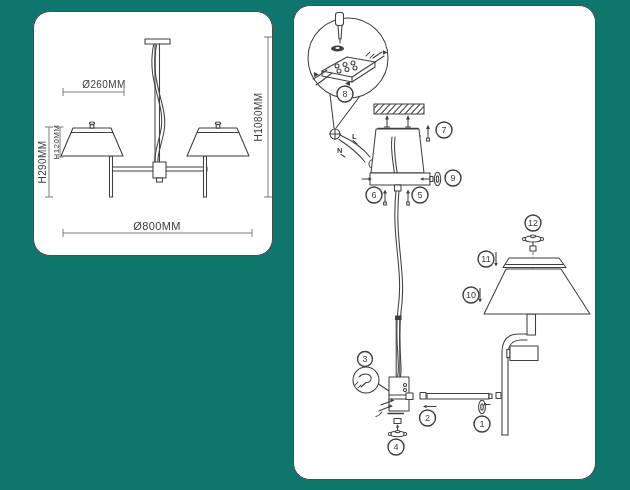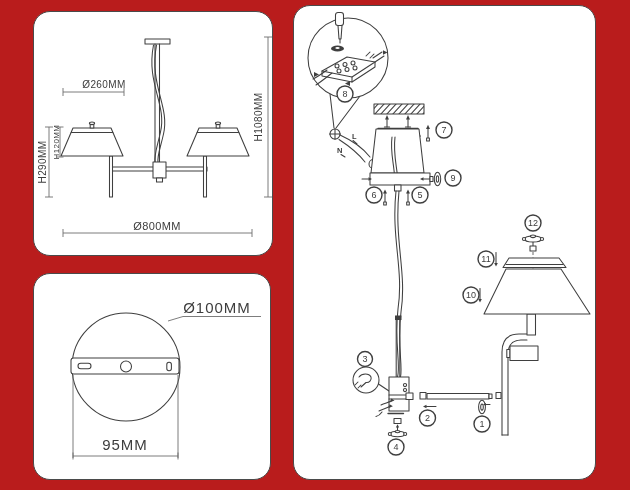--- a/index.html
+++ b/index.html
@@ -1,16 +1,16 @@
 <!DOCTYPE html>
 <html><head>
 <meta charset="utf-8">
 <style>
   html,body{margin:0;padding:0;background:#ffffff;}
-  .sheet{position:relative;width:630px;height:490px;background:#b91c1c;overflow:hidden;
+  .sheet{position:relative;width:630px;height:490px;background:#0f766e;overflow:hidden;
          font-family:"Liberation Sans",sans-serif;}
   .panel{position:absolute;border:1.4px solid #4a4a4a;border-radius:17px;background:#fff;box-sizing:border-box;}
   .panel svg{position:absolute;left:0;top:0;}
   .panel-a{left:33px;top:11px;width:240px;height:245px;}
   .panel-b{left:33px;top:273px;width:238px;height:207px;}
   .panel-c{left:293px;top:5px;width:303px;height:475px;}
   
   .art{stroke:#3f3f3f;stroke-width:1.05;fill:none;stroke-linecap:round;stroke-linejoin:round;}
   .artf{stroke:#3f3f3f;stroke-width:1.05;fill:#ffffff;stroke-linejoin:round;}
   .thick{stroke-width:1.4;}
@@ -93,43 +93,20 @@
 
       <g>
         <line class="dim" x1="29" y1="221" x2="218" y2="221"></line>
         <line class="dim" x1="29" y1="217" x2="29" y2="225"></line>
         <line class="dim" x1="218" y1="217" x2="218" y2="225"></line>
         <text class="t11" x="123" y="217.5" text-anchor="middle">Ø800MM</text>
       </g>
     </svg>
   </div>
 
-  <div class="panel panel-b">
-    <svg width="238" height="207" viewBox="0 0 238 207">
-      <circle class="artf" cx="92" cy="93" r="54"></circle>
-      <g>
-        <rect class="artf" x="37" y="84" width="108" height="16" rx="2.5"></rect>
-        <rect class="art" x="44" y="89.2" width="13" height="5.6" rx="2.8"></rect>
-        <circle class="art" cx="92" cy="92.5" r="5.5"></circle>
-        <rect class="art" x="132.8" y="88.2" width="4.6" height="8.6" rx="2.2"></rect>
-      </g>
-      <g>
-        <path class="dim" d="M134,47 L149,42.5 L227,42.5"></path>
-        <text class="t15" x="183" y="39" text-anchor="middle">Ø100MM</text>
-      </g>
-      <g>
-        <line class="dim" x1="39" y1="101" x2="39" y2="184"></line>
-        <line class="dim" x1="144" y1="101" x2="144" y2="184"></line>
-        <line class="dim" x1="39" y1="182" x2="144" y2="182"></line>
-        <line class="dim" x1="39" y1="178.5" x2="39" y2="185.5"></line>
-        <line class="dim" x1="144" y1="178.5" x2="144" y2="185.5"></line>
-        <text class="t15" x="91" y="176" text-anchor="middle">95MM</text>
-      </g>
-    </svg>
-  </div>
 
   <div class="panel panel-c">
     <svg width="303" height="475" viewBox="0 0 303 475">
       <defs>
         <clipPath id="hatchclip">
             <rect x="80" y="98" width="50" height="10"></rect>
           </clipPath>
       </defs>
 
       <g>

